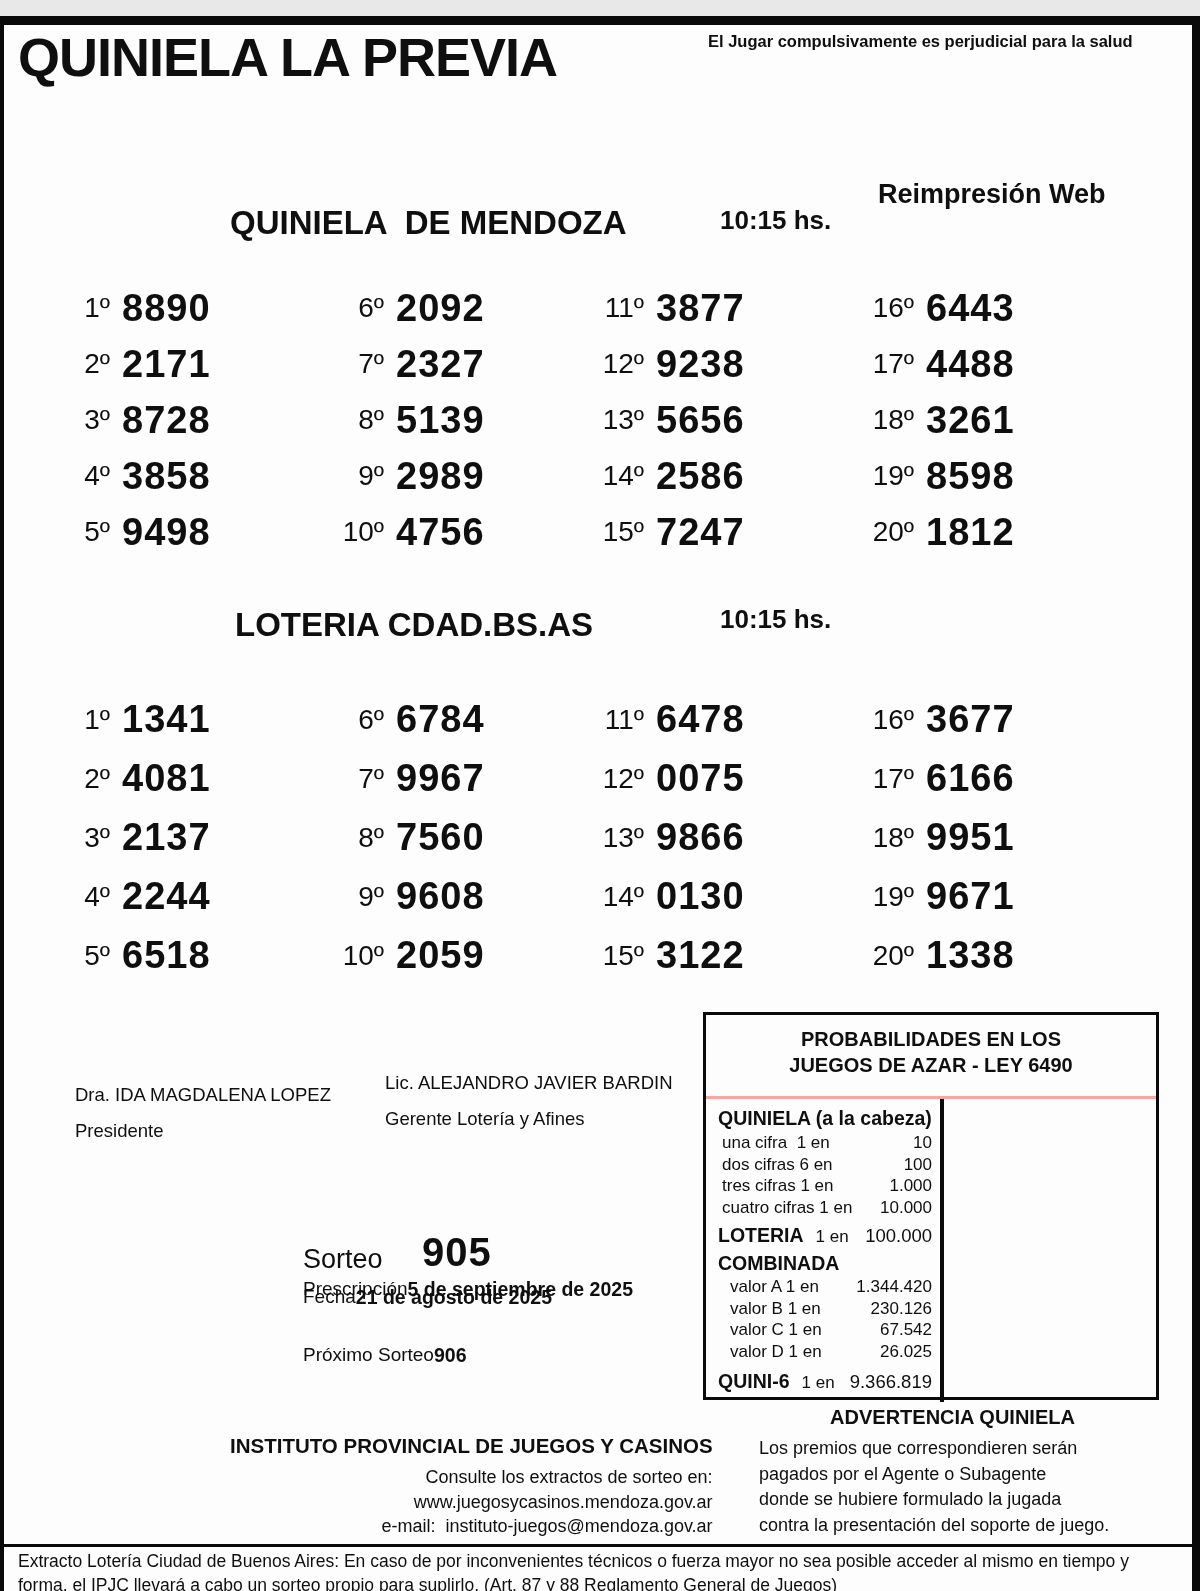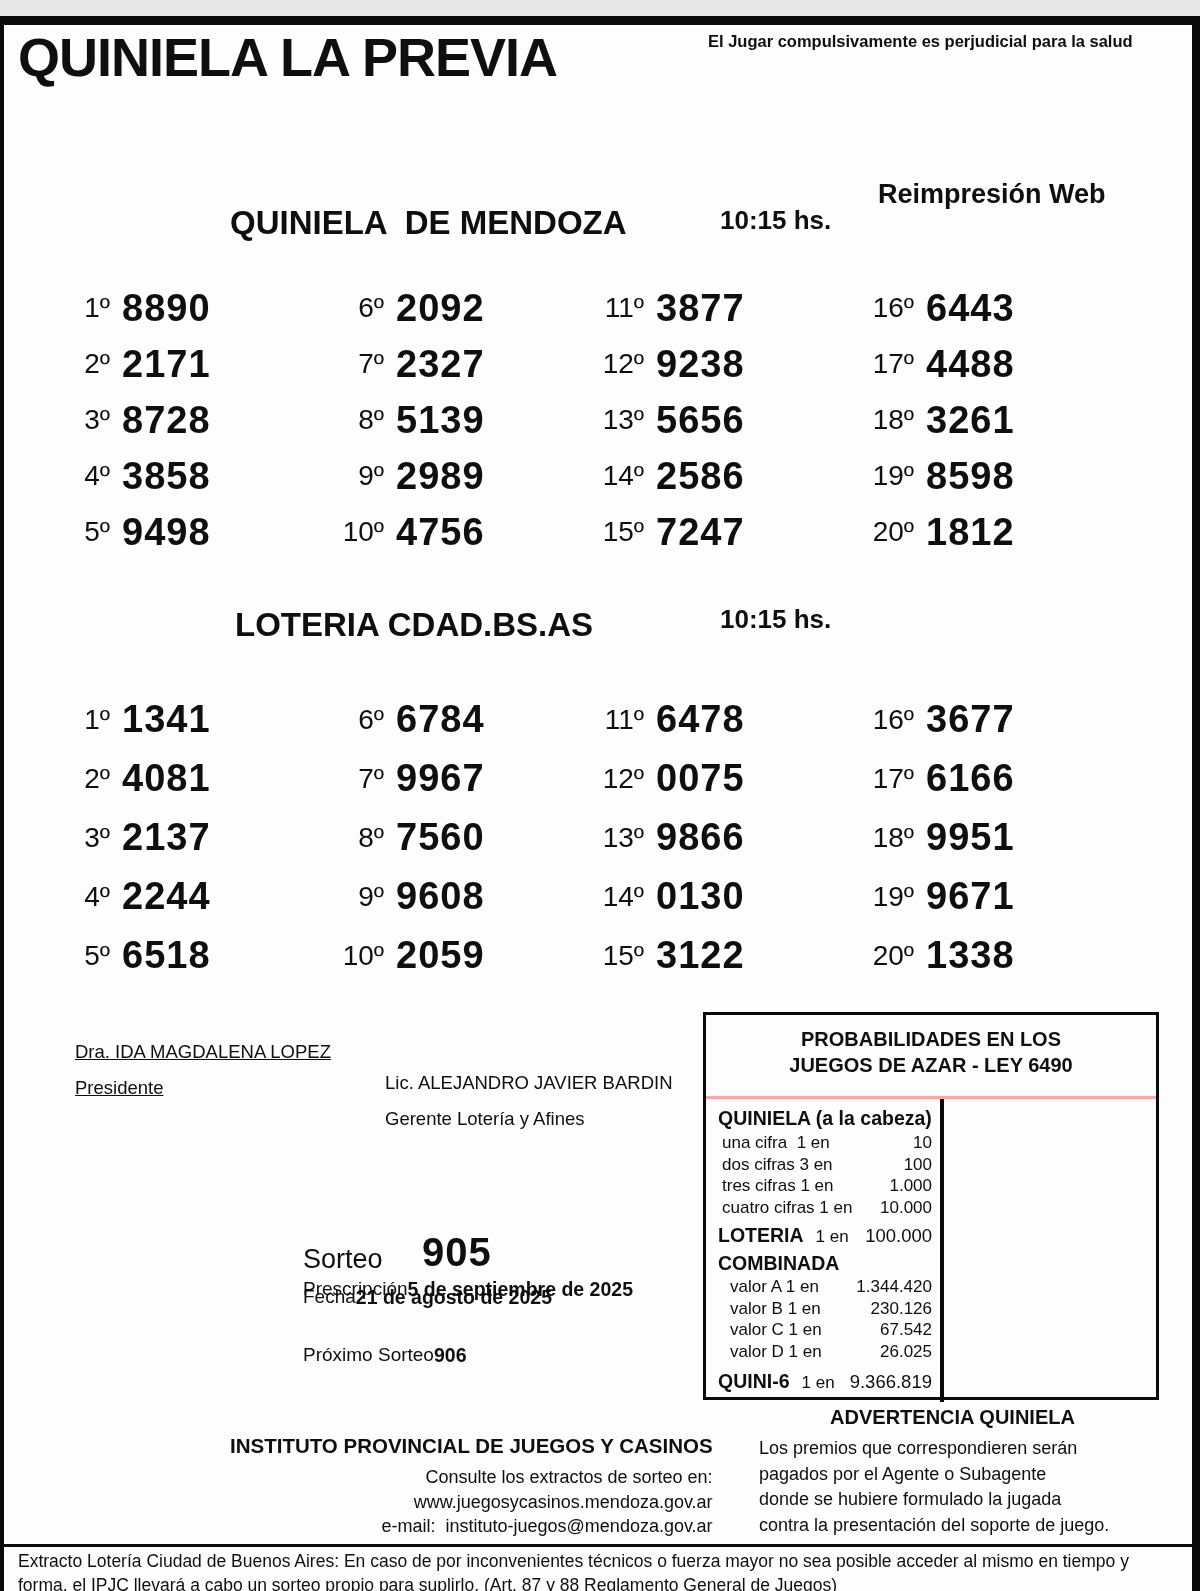--- a/index.html
+++ b/index.html
@@ -267,21 +267,21 @@
           <span class="rpos">19º</span>
           <span class="rnum">9671</span>
         </div>
       <div class="rcell">
           <span class="rpos">20º</span>
           <span class="rnum">1338</span>
         </div>
     </div>
   </div>
 
-  <div class="abs official" style="left:75px;top:1025px;text-decoration:underline;">
+  <div class="abs official" style="left:75px;top:1068px;">
     <div class="o-name">Dra. IDA MAGDALENA LOPEZ</div>
     <div class="o-role">Presidente</div>
   </div>
   <div class="abs official" style="left:385px;top:1056px;">
     <div class="o-name">Lic. ALEJANDRO JAVIER BARDIN</div>
     <div class="o-role">Gerente Lotería y Afines</div>
   </div>
 
   <div class="abs sorteo-label">Sorteo</div>
   <div class="abs sorteo-num">905</div>
@@ -304,21 +304,21 @@
       <div>JUEGOS DE AZAR - LEY 6490</div>
     </div>
     <div class="prob-body">
       <div class="prob-left">
         <div class="p-title">QUINIELA (a la cabeza)</div>
         <div class="p-row">
             <span>una cifra  1 en</span>
             <span>10</span>
           </div>
         <div class="p-row">
-            <span>dos cifras 3 en</span>
+            <span>dos cifras 6 en</span>
             <span>100</span>
           </div>
         <div class="p-row">
             <span>tres cifras 1 en</span>
             <span>1.000</span>
           </div>
         <div class="p-row">
             <span>cuatro cifras 1 en</span>
             <span>10.000</span>
           </div>

